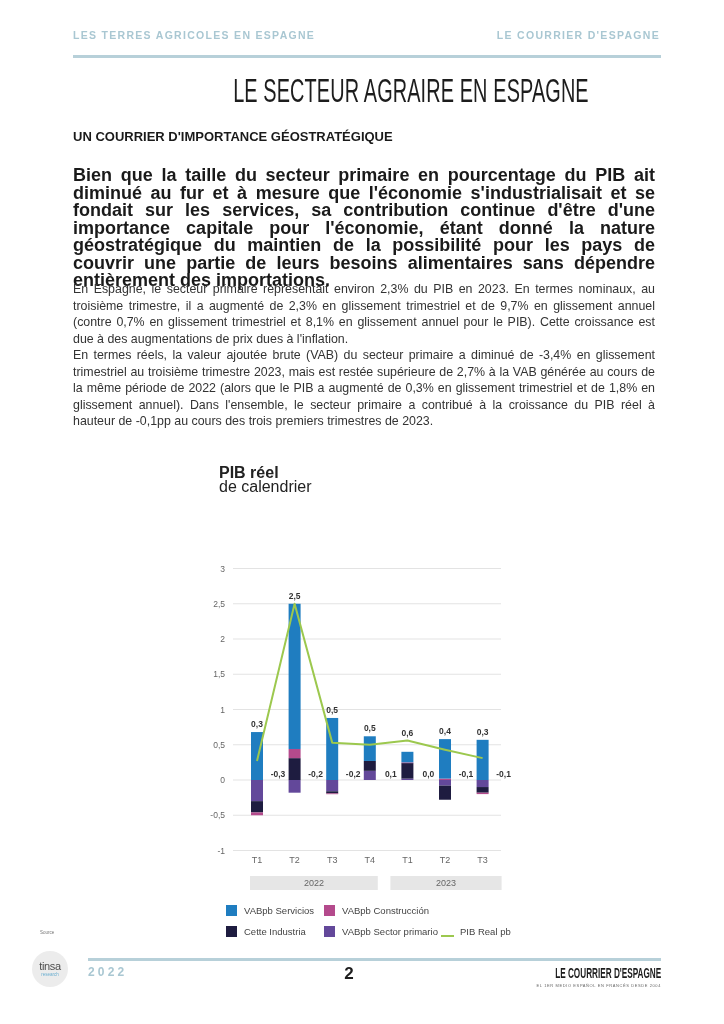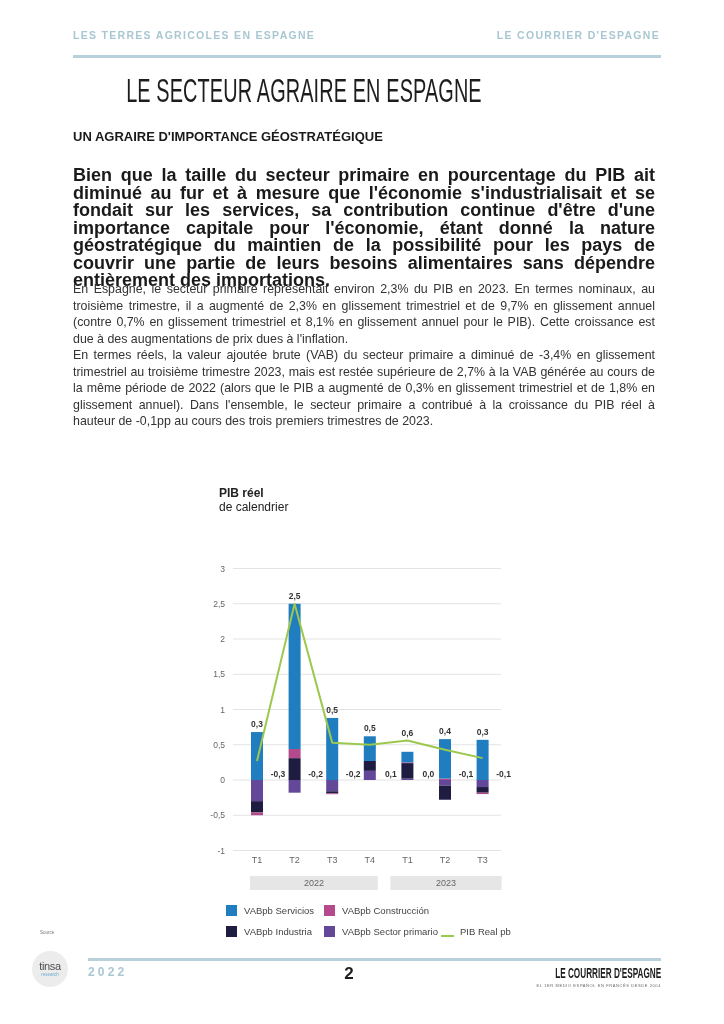--- a/index.html
+++ b/index.html
@@ -4,27 +4,27 @@
   <style>
     html, body { margin: 0; padding: 0; }
     body { width: 724px; height: 1024px; background: #ffffff; position: relative; overflow: hidden;
            font-family: "Liberation Sans", sans-serif; color: #333333; }
     .abs { position: absolute; }
     .hdr-text { top: 29px; font-size: 10.5px; font-weight: bold; letter-spacing: 1.3px; color: #a9c7d2; line-height: 13px; white-space: nowrap; }
     #hdr-left { left: 73px; }
     #hdr-right { right: 64px; }
     .rule { height: 3px; background: #b7d0d9; }
     #hdr-rule { left: 73px; top: 55px; width: 588px; }
-    #title-wrap { left: 0; top: 73px; width: 715px; text-align: left; line-height: 34px; height: 34px; }
+    #title-wrap { left: 0; top: 73px; width: 715px; text-align: right; line-height: 34px; height: 34px; }
     #title { display: inline-block; font-size: 34px; font-weight: normal; color: #1d1d1d; transform: scaleX(0.585); transform-origin: center; white-space: nowrap; letter-spacing: 0.2px; }
     #section-heading { left: 73px; top: 129px; font-size: 13px; line-height: 16px; font-weight: bold; color: #1a1a1a; white-space: nowrap; }
     #lead { left: 73px; top: 167px; width: 582px; font-size: 18px; line-height: 17.5px; font-weight: bold; color: #1a1a1a; text-align: justify; margin: 0; }
     #body-text { left: 73px; top: 281px; width: 582px; font-size: 12.4px; line-height: 16.5px; color: #333333; text-align: justify; }
     #body-text p { margin: 0; }
-    #chart-title { left: 219px; top: 486px; font-size: 12px; line-height: 14px; color: #222222; }
+    #chart-title { left: 219px; top: 466px; font-size: 16px; line-height: 14px; color: #222222; }
     #chart-title div { white-space: nowrap; }
     #chart-title .t1 { font-weight: bold; }
     #chart-svg { position: absolute; left: 200px; top: 555px; width: 330px; height: 345px; overflow: visible; }
     .legend-item { position: absolute; height: 12px; display: flex; align-items: flex-end; font-size: 9.5px; color: #444444; white-space: nowrap; }
     .swatch { width: 11px; height: 11px; margin-right: 7px; display: inline-block; }
     .swatch-line { width: 13px; height: 2px; margin-right: 6px; display: inline-block; }
     #source-label { left: 40px; top: 930px; font-size: 4.5px; color: #777777; }
     #tinsa-logo { left: 32px; top: 951px; width: 36px; height: 36px; border-radius: 50%; background: #ececec; text-align: center; }
     #tinsa-main { display: block; font-size: 11px; line-height: 11px; color: #4d4d4d; margin-top: 10px; letter-spacing: -0.3px; }
     #tinsa-sub { display: block; font-size: 4.5px; line-height: 5px; color: #6aaed0; }
@@ -39,21 +39,21 @@
 <body>
 
 <div id="hdr-left" class="abs hdr-text">LES TERRES AGRICOLES EN ESPAGNE</div>
 <div id="hdr-right" class="abs hdr-text">LE COURRIER D'ESPAGNE</div>
 <div id="hdr-rule" class="abs rule"></div>
 
 <div id="title-wrap" class="abs">
   <span id="title">LE SECTEUR AGRAIRE EN ESPAGNE</span>
 </div>
 
-<div id="section-heading" class="abs">UN AGRAIRE D'IMPORTANCE GÉOSTRATÉGIQUE</div>
+<div id="section-heading" class="abs">UN COURRIER D'IMPORTANCE GÉOSTRATÉGIQUE</div>
 
 <p id="lead" class="abs">Bien que la taille du secteur primaire en pourcentage du PIB ait diminué au fur et à mesure que l'économie s'industrialisait et se fondait sur les services, sa contribution continue d'être d'une importance capitale pour l'économie, étant donné la nature géostratégique du maintien de la possibilité pour les pays de couvrir une partie de leurs besoins alimentaires sans dépendre entièrement des importations.</p>
 
 <div id="body-text" class="abs">
   <p>En Espagne, le secteur primaire représentait environ 2,3% du PIB en 2023. En termes nominaux, au troisième trimestre, il a augmenté de 2,3% en glissement trimestriel et de 9,7% en glissement annuel (contre 0,7% en glissement trimestriel et 8,1% en glissement annuel pour le PIB). Cette croissance est due à des augmentations de prix dues à l'inflation.</p>
   <p>En termes réels, la valeur ajoutée brute (VAB) du secteur primaire a diminué de -3,4% en glissement trimestriel au troisième trimestre 2023, mais est restée supérieure de 2,7% à la VAB générée au cours de la même période de 2022 (alors que le PIB a augmenté de 0,3% en glissement trimestriel et de 1,8% en glissement annuel). Dans l'ensemble, le secteur primaire a contribué à la croissance du PIB réel à hauteur de -0,1pp au cours des trois premiers trimestres de 2023.</p>
 </div>
 
 <div id="chart-title" class="abs">
   <div class="t1">PIB réel</div>
@@ -137,21 +137,21 @@
 <div class="legend-item" style="left:226px; top:904px;">
   <span class="swatch" style="background: rgb(31, 125, 192);"></span>
   <span>VABpb Servicios</span>
 </div>
 <div class="legend-item" style="left:324px; top:904px;">
   <span class="swatch" style="background: rgb(180, 74, 140);"></span>
   <span>VABpb Construcción</span>
 </div>
 <div class="legend-item" style="left:226px; top:925px;">
   <span class="swatch" style="background: rgb(30, 28, 64);"></span>
-  <span>VABpb Industria</span>
+  <span>Cette Industria</span>
 </div>
 <div class="legend-item" style="left:324px; top:925px;">
   <span class="swatch" style="background: rgb(99, 72, 154);"></span>
   <span>VABpb Sector primario</span>
 </div>
 <div class="legend-item" style="left:441px; top:925px;">
   <span class="swatch-line" style="background: rgb(156, 200, 78);"></span>
   <span>PIB Real pb</span>
 </div>
 

